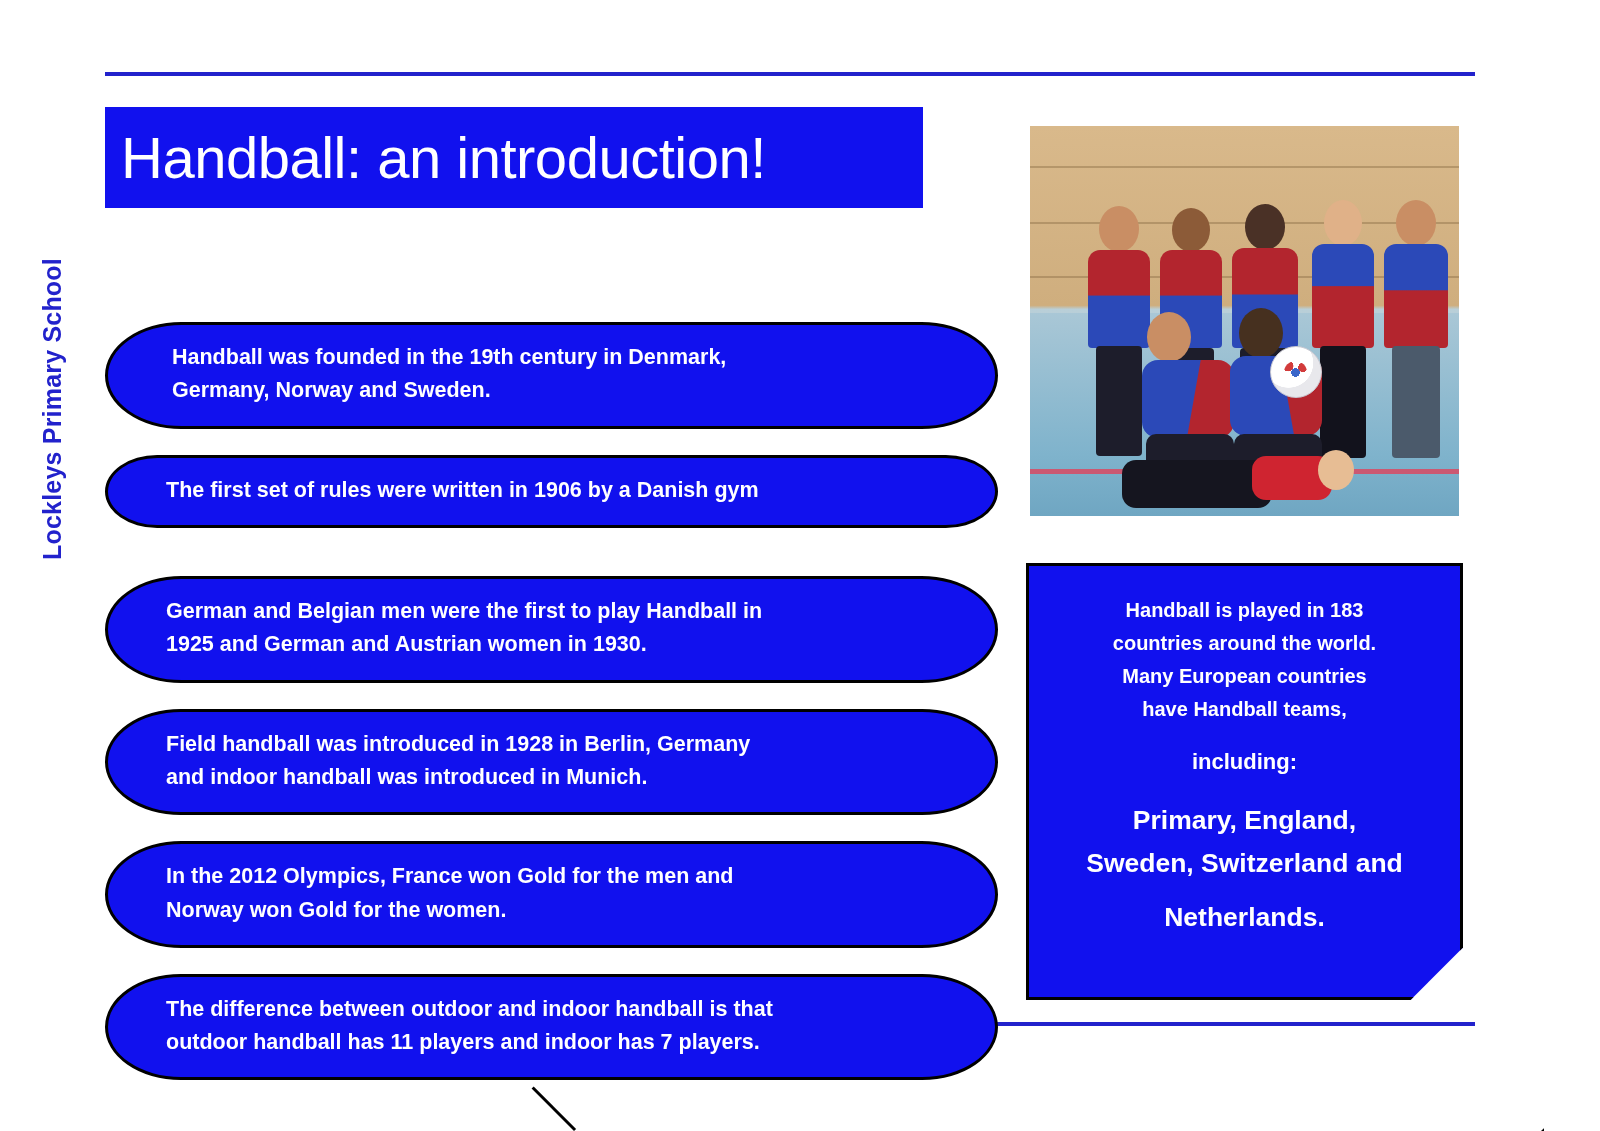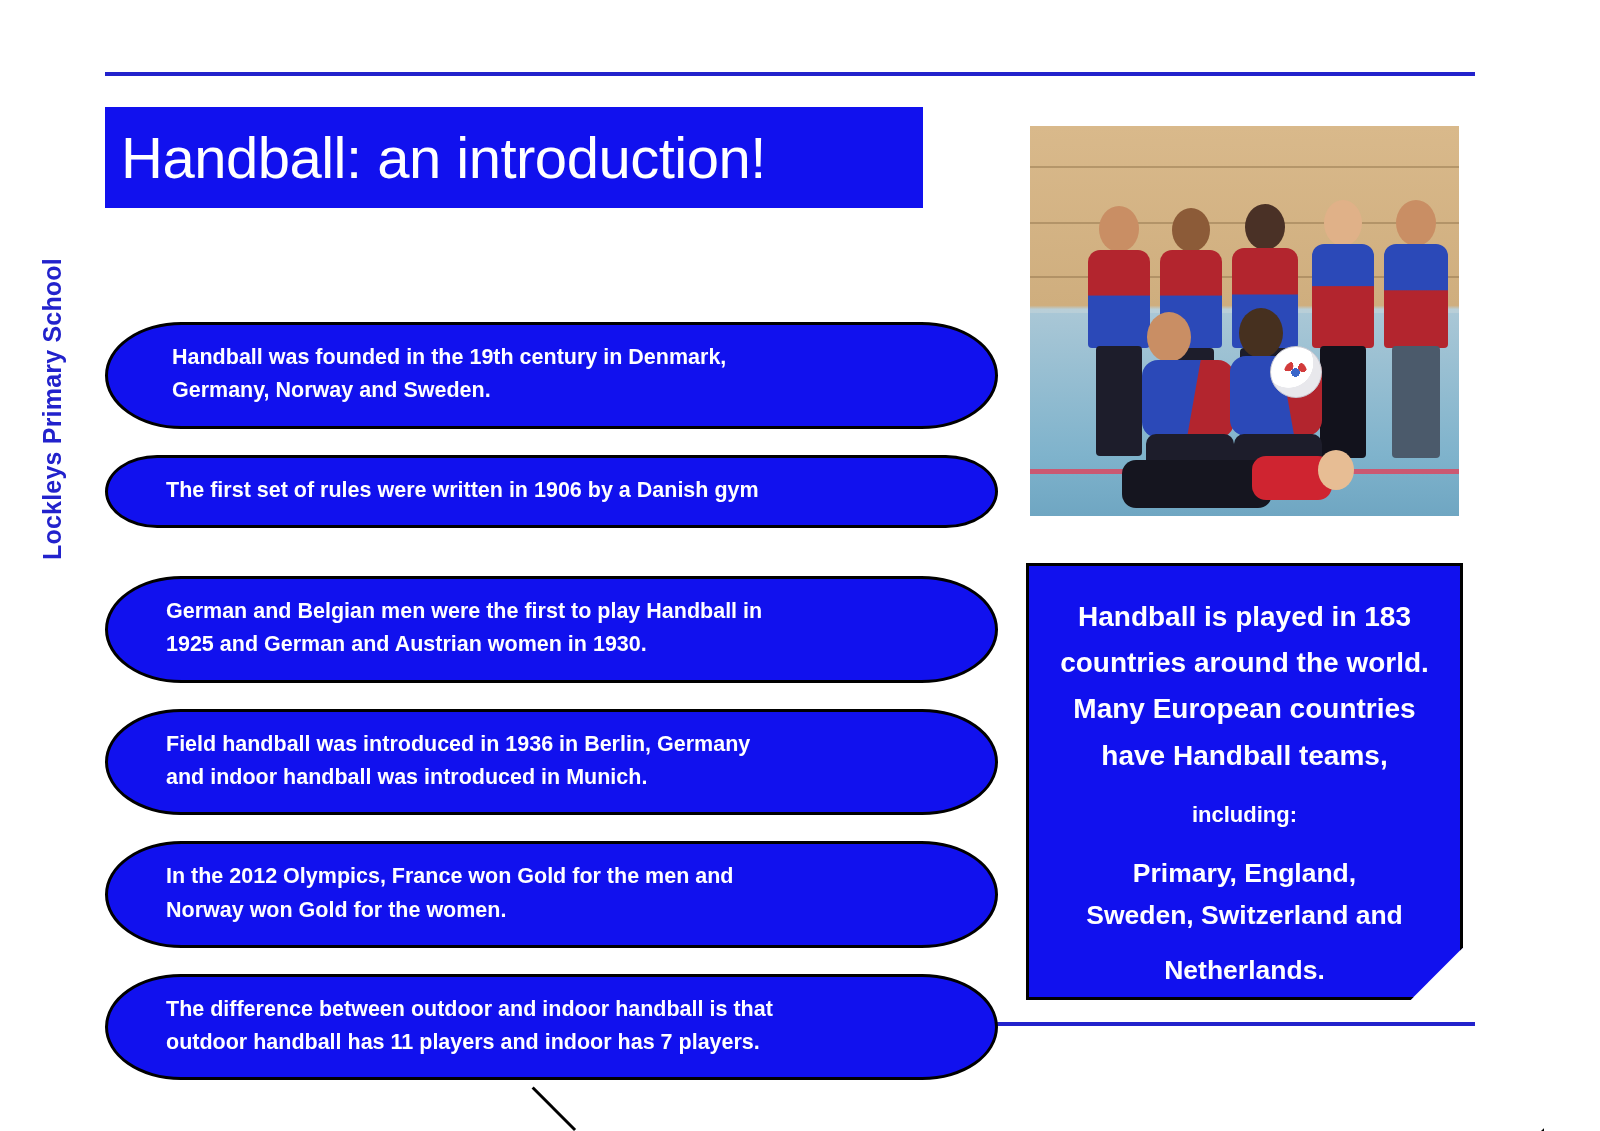--- a/index.html
+++ b/index.html
@@ -188,21 +188,21 @@
     background: #1111ee;
     border: 3px solid #000000;
     box-sizing: border-box;
     color: #ffffff;
     text-align: center;
     padding: 28px 24px 20px 24px;
     clip-path: polygon(0 0, 100% 0, 100% 88%, 88% 100%, 0 100%);
   }
   .note-box .note-line {
     display: block;
-    font-size: 28px;
+    font-size: 20px;
     font-weight: bold;
     line-height: 1.65;
   }
   .note-box .note-including {
     display: block;
     font-size: 22px;
     font-weight: bold;
     margin-top: 18px;
     line-height: 1.6;
   }
@@ -258,21 +258,21 @@
   <div class="fact-pill indent-1">
     <span class="line">The first set of rules were written in 1906 by a Danish gym</span>
   </div>
 
   <div class="fact-pill indent-1">
     <span class="line">German and Belgian men were the first to play Handball in</span>
     <span class="line">1925 and German and Austrian women in 1930.</span>
   </div>
 
   <div class="fact-pill indent-1">
-    <span class="line">Field handball was introduced in 1936 in Berlin, Germany</span>
+    <span class="line">Field handball was introduced in 1928 in Berlin, Germany</span>
     <span class="line">and indoor handball was introduced in Munich.</span>
   </div>
 
   <div class="fact-pill indent-1">
     <span class="line">In the 2012 Olympics, France won Gold for the men and</span>
     <span class="line">Norway won Gold for the women.</span>
   </div>
 
   <div class="fact-pill indent-1">
     <span class="line">The difference between outdoor and indoor handball is that</span>

